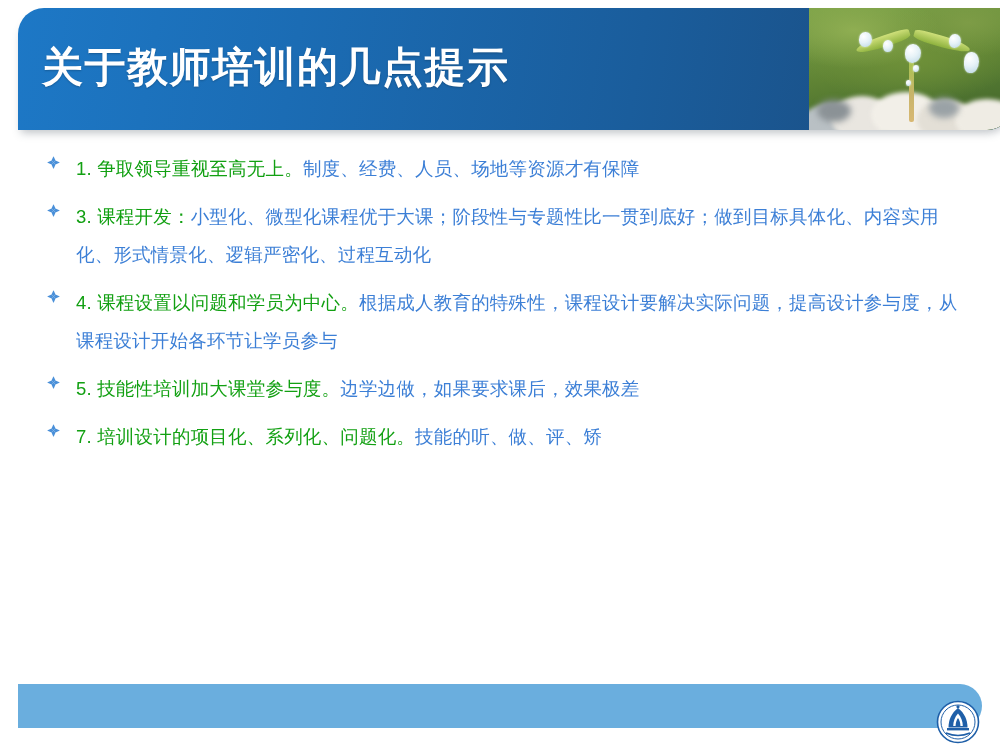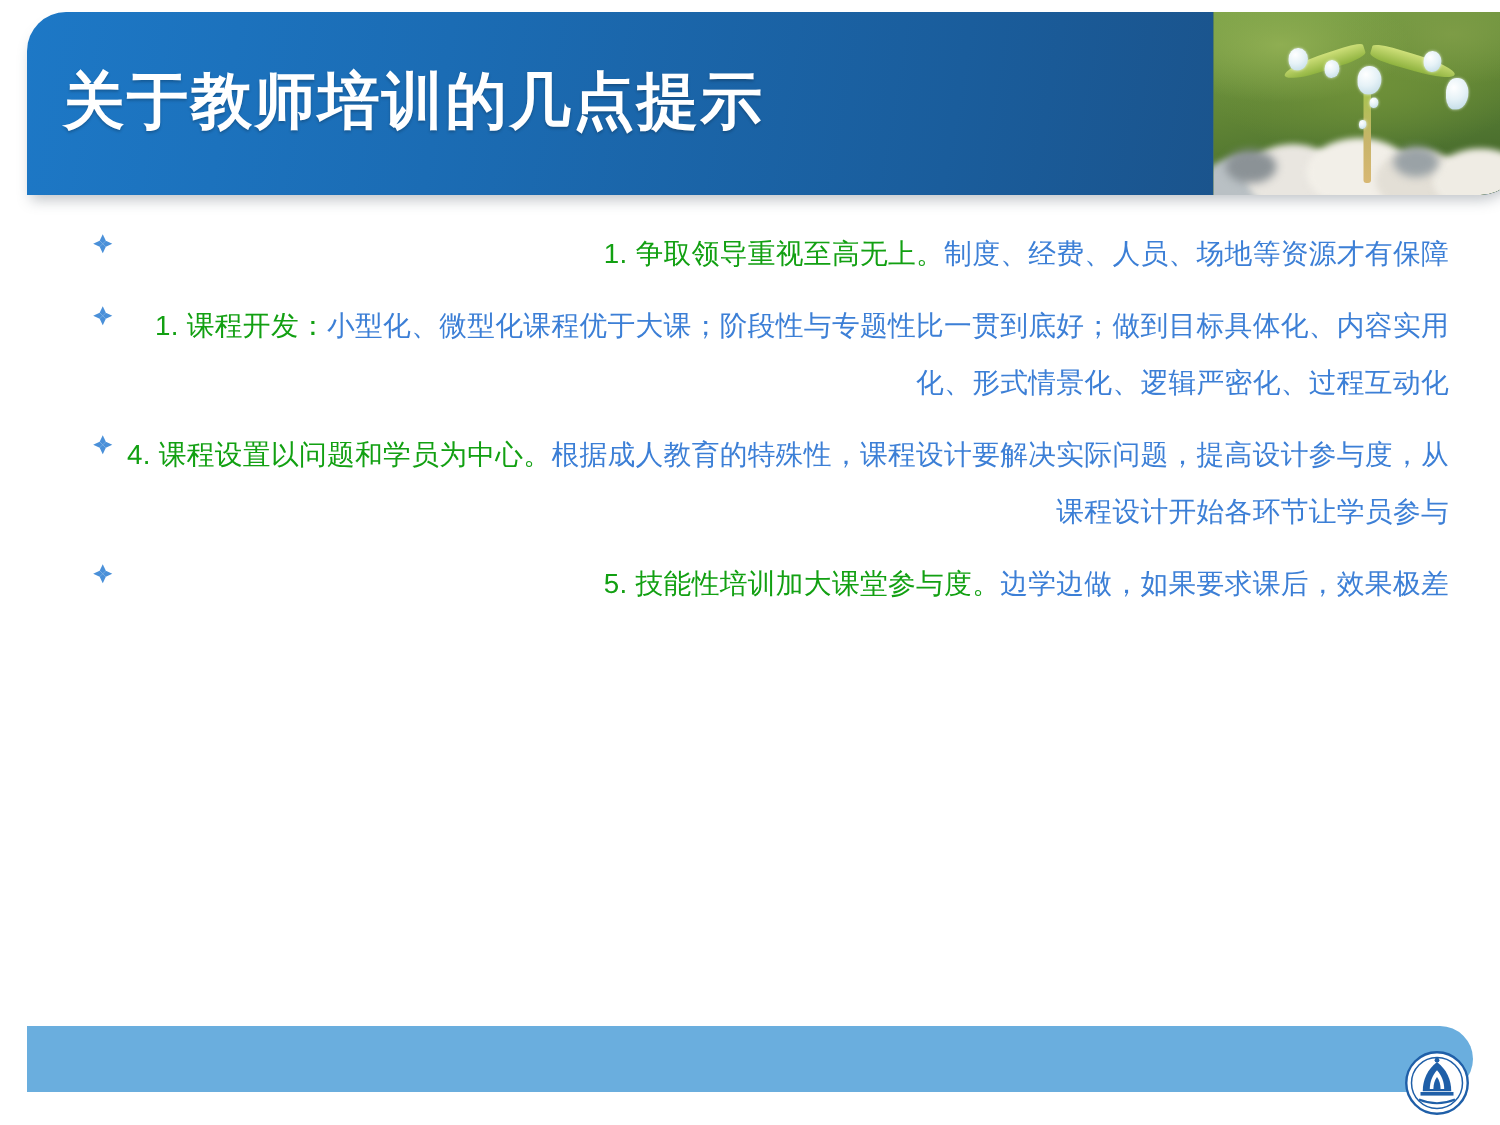--- a/index.html
+++ b/index.html
@@ -124,21 +124,20 @@
   .bullet-list {
     position: absolute;
     left: 46px;
     top: 150px;
     width: 920px;
   }
   .bullet-row {
     display: flex;
     align-items: flex-start;
     margin-bottom: 10px;
-    text-align: right;
   }
   .bullet-marker {
     flex: 0 0 auto;
     width: 30px;
     padding-top: 5px;
     line-height: 1;
   }
   .bullet-text {
     flex: 1 1 auto;
     font-size: 18.5px;
@@ -215,21 +214,21 @@
 
   <div class="bullet-row">
     <span class="bullet-marker">
       <svg width="15" height="15" viewBox="0 0 16 16" aria-hidden="true">
         <path d="M8 1.2 L10.2 5.8 L8 8 L5.8 5.8 Z" fill="#4a90d9"></path>
         <path d="M8 14.8 L5.8 10.2 L8 8 L10.2 10.2 Z" fill="#4a90d9"></path>
         <path d="M1.2 8 L5.8 5.8 L8 8 L5.8 10.2 Z" fill="#4a90d9"></path>
         <path d="M14.8 8 L10.2 10.2 L8 8 L10.2 5.8 Z" fill="#4a90d9"></path>
       </svg>
     </span>
-    <span class="bullet-text"><span class="seg-green">1. 课程开发：</span><span class="seg-blue">小型化、微型化课程优于大课；阶段性与专题性比一贯到底好；做到目标具体化、内容实用化、形式情景化、逻辑严密化、过程互动化</span></span>
+    <span class="bullet-text"><span class="seg-green">3. 课程开发：</span><span class="seg-blue">小型化、微型化课程优于大课；阶段性与专题性比一贯到底好；做到目标具体化、内容实用化、形式情景化、逻辑严密化、过程互动化</span></span>
   </div>
 
   <div class="bullet-row">
     <span class="bullet-marker">
       <svg width="15" height="15" viewBox="0 0 16 16" aria-hidden="true">
         <path d="M8 1.2 L10.2 5.8 L8 8 L5.8 5.8 Z" fill="#4a90d9"></path>
         <path d="M8 14.8 L5.8 10.2 L8 8 L10.2 10.2 Z" fill="#4a90d9"></path>
         <path d="M1.2 8 L5.8 5.8 L8 8 L5.8 10.2 Z" fill="#4a90d9"></path>
         <path d="M14.8 8 L10.2 10.2 L8 8 L10.2 5.8 Z" fill="#4a90d9"></path>
       </svg>
@@ -243,20 +242,31 @@
         <path d="M8 1.2 L10.2 5.8 L8 8 L5.8 5.8 Z" fill="#4a90d9"></path>
         <path d="M8 14.8 L5.8 10.2 L8 8 L10.2 10.2 Z" fill="#4a90d9"></path>
         <path d="M1.2 8 L5.8 5.8 L8 8 L5.8 10.2 Z" fill="#4a90d9"></path>
         <path d="M14.8 8 L10.2 10.2 L8 8 L10.2 5.8 Z" fill="#4a90d9"></path>
       </svg>
     </span>
     <span class="bullet-text"><span class="seg-green">5. 技能性培训加大课堂参与度。</span><span class="seg-blue">边学边做，如果要求课后，效果极差</span></span>
   </div>
 
 
+  <div class="bullet-row">
+    <span class="bullet-marker">
+      <svg width="15" height="15" viewBox="0 0 16 16" aria-hidden="true">
+        <path d="M8 1.2 L10.2 5.8 L8 8 L5.8 5.8 Z" fill="#4a90d9"></path>
+        <path d="M8 14.8 L5.8 10.2 L8 8 L10.2 10.2 Z" fill="#4a90d9"></path>
+        <path d="M1.2 8 L5.8 5.8 L8 8 L5.8 10.2 Z" fill="#4a90d9"></path>
+        <path d="M14.8 8 L10.2 10.2 L8 8 L10.2 5.8 Z" fill="#4a90d9"></path>
+      </svg>
+    </span>
+    <span class="bullet-text"><span class="seg-green">7. 培训设计的项目化、系列化、问题化。</span><span class="seg-blue">技能的听、做、评、矫</span></span>
+  </div>
 
 
 
 
 </div>
 
 <div class="footer-bar"></div>
 
 <div class="footer-logo">
   <svg width="44" height="44" viewBox="0 0 44 44" aria-hidden="true">

